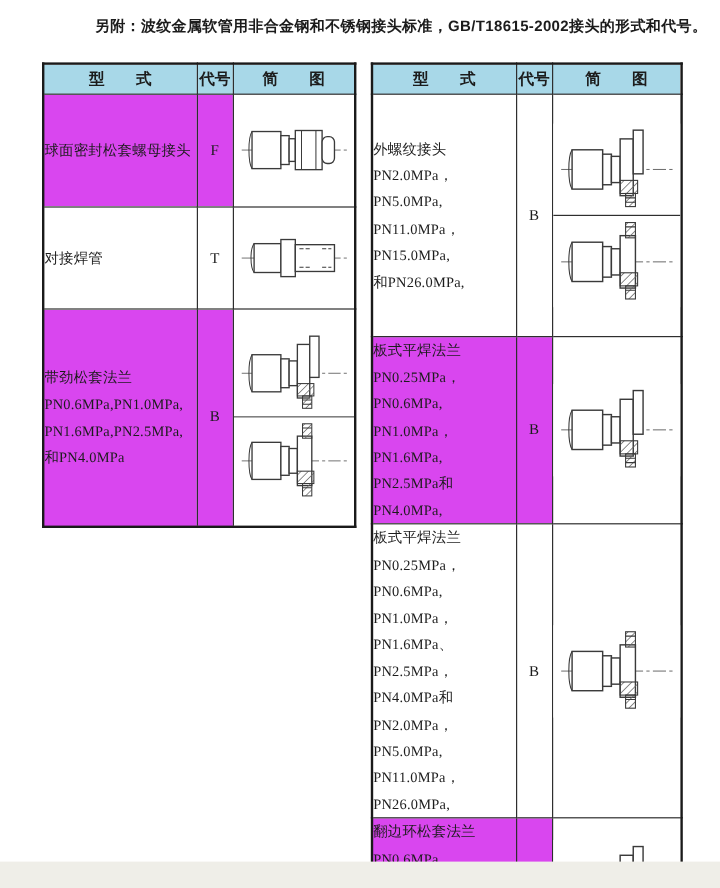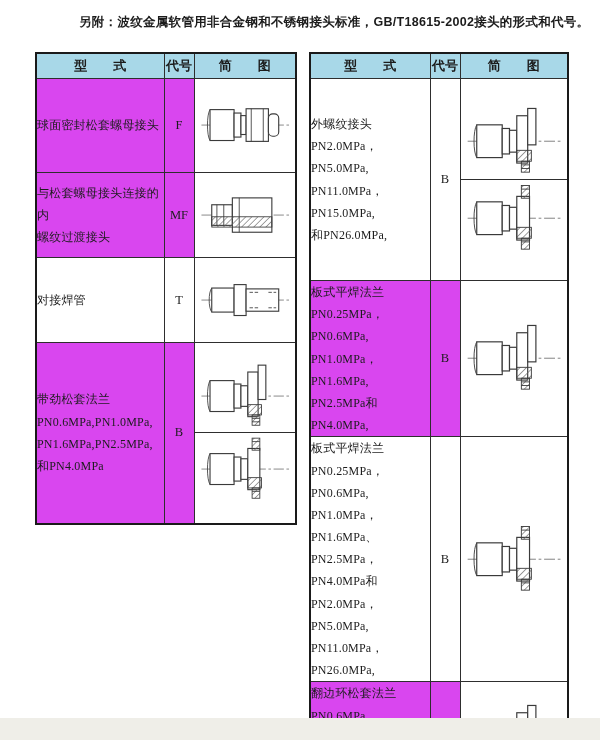--- a/index.html
+++ b/index.html
@@ -105,39 +105,20 @@
                   <rect class="dgm" x="42" y="28" width="8" height="28"></rect>
                   <rect class="dgm" x="50" y="31" width="6" height="22"></rect>
                   <rect class="dgm" x="56" y="23" width="26" height="38"></rect>
                   <path class="thin" d="M62,23 v38 M76,23 v38"></path>
                   <rect class="dgm" x="82" y="29" width="12" height="26" rx="5"></rect>
                 </svg>
               </div>
             </div>
           </td>
         </tr>
-        <tr class="hl" style="height:85px">
-          <td class="type">与松套螺母接头连接的内
-螺纹过渡接头</td>
-          <td class="code">MF</td>
-          <td class="sketch">
-            <div class="sk">
-              <div class="sub ">
-                <svg viewBox="0 0 110 84" preserveAspectRatio="xMidYMid meet">
-                  <line class="axis" x1="4" y1="42" x2="106" y2="42"></line>
-                  <rect class="dgm" x="16" y="30" width="24" height="24"></rect>
-                  <path class="thin" d="M22,30 v24 M30,30 v24"></path>
-                  <rect class="dgm" x="40" y="22" width="46" height="40"></rect>
-                  <path class="thin" d="M48,22 v40"></path>
-                  <rect class="hatch" x="16" y="44" width="70" height="12"></rect>
-                </svg>
-              </div>
-            </div>
-          </td>
-        </tr>
         <tr class="" style="height:85px">
           <td class="type">对接焊管</td>
           <td class="code">T</td>
           <td class="sketch">
             <div class="sk">
               <div class="sub ">
                 <svg viewBox="0 0 110 84" preserveAspectRatio="xMidYMid meet">
                   <line class="axis" x1="4" y1="42" x2="106" y2="42"></line>
                   <path class="thin" d="M16,28 c-4,5 -4,23 0,28"></path>
                   <rect class="dgm" x="16" y="28" width="26" height="28"></rect>

